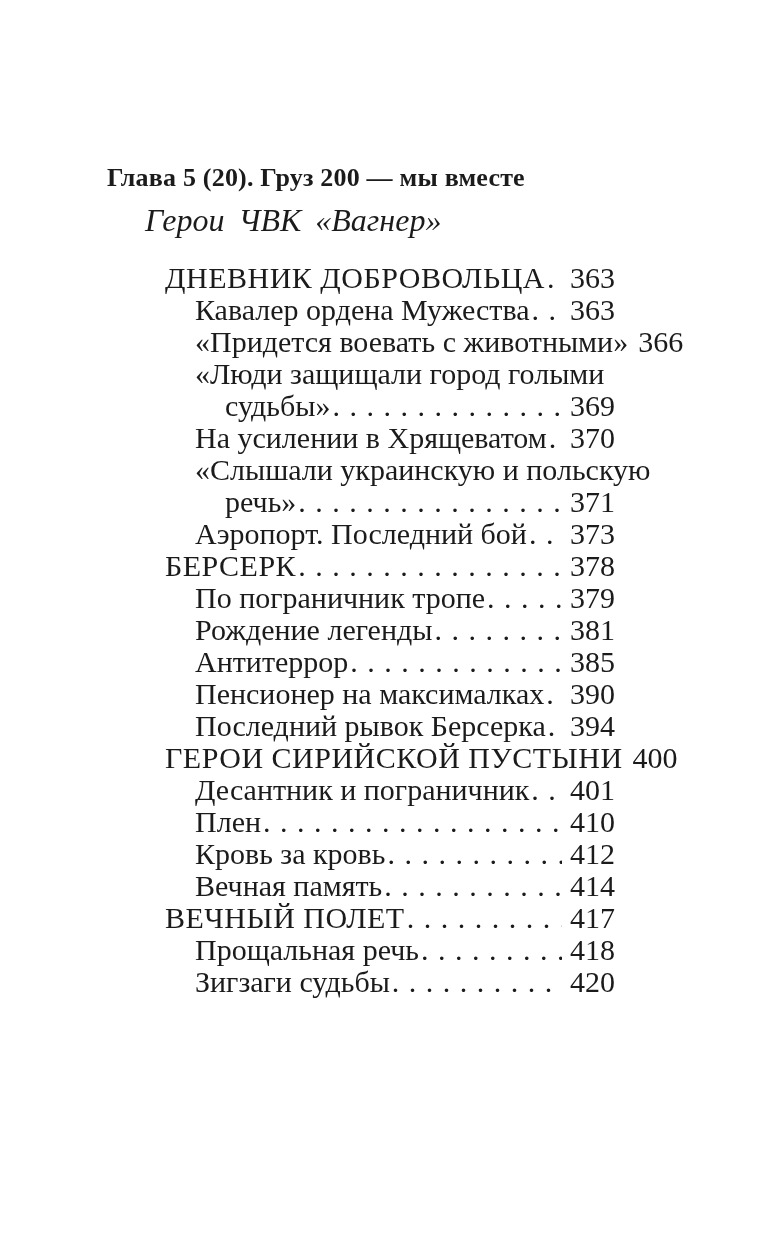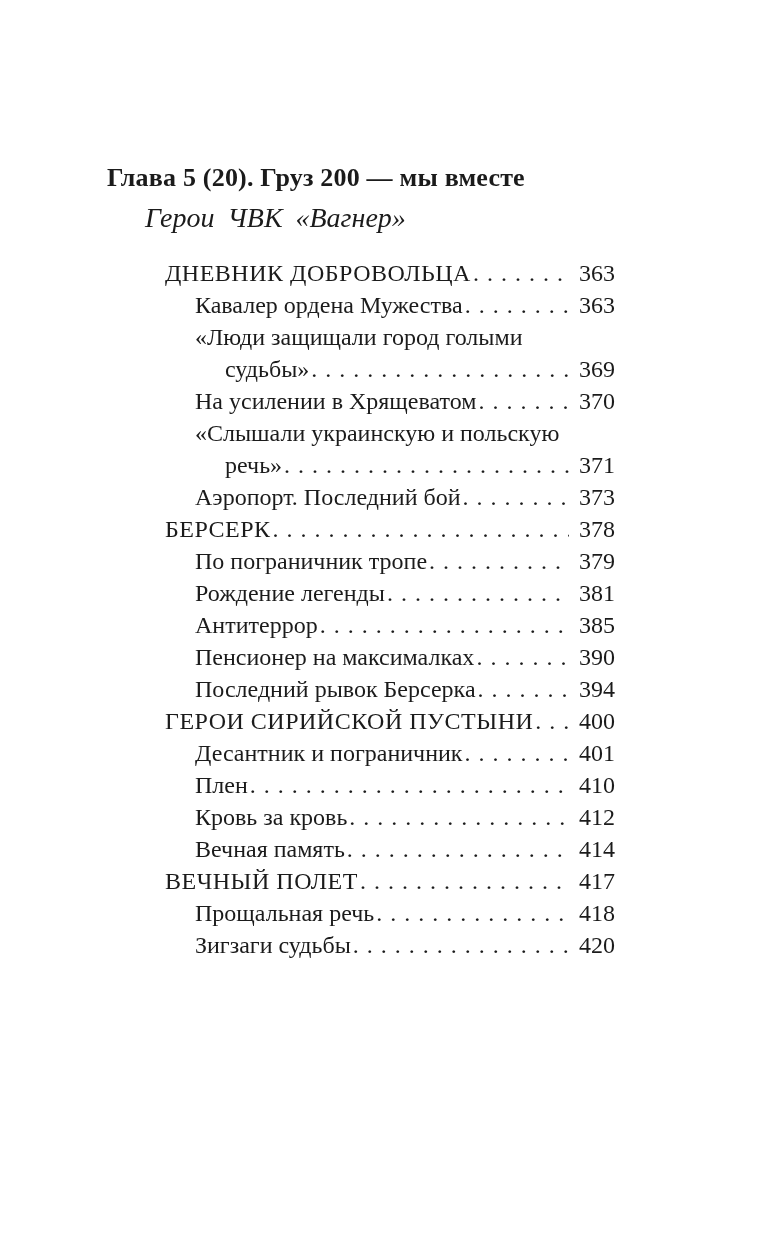--- a/index.html
+++ b/index.html
@@ -23,34 +23,34 @@
   .chapter-title {
     margin: 0;
     font-size: 26px;
     line-height: 1.15;
     font-weight: 700;
     letter-spacing: 0.2px;
     white-space: nowrap;
   }
   .chapter-subtitle {
     margin: 9px 0 0 38px;
-    font-size: 28px;
+    font-size: 32px;
     line-height: 1.15;
     font-style: italic;
     word-spacing: 6px;
     white-space: nowrap;
   }
   .toc {
     margin: 23px 0 0 58px;
     width: 450px;
   }
   .toc-row {
     display: flex;
     align-items: baseline;
-    font-size: 24px;
+    font-size: 30px;
     line-height: 32px;
   }
   .toc-row.section .label {
     letter-spacing: 0.5px;
   }
   .toc-row.section-gap {
     margin-top: 0;
   }
   .toc-row.entry {
     padding-left: 30px;
@@ -92,20 +92,25 @@
         <span class="label">ДНЕВНИК ДОБРОВОЛЬЦА</span>
         <span class="leader"></span>
         <span class="pagenum">363</span>
       </div>
       <div class="toc-row entry">
         <span class="label">Кавалер ордена Мужества</span>
         <span class="leader"></span>
         <span class="pagenum">363</span>
       </div>
       <div class="toc-row entry">
+        <span class="label">«Придется воевать с животными»</span>
+        <span class="leader"></span>
+        <span class="pagenum">366</span>
+      </div>
+      <div class="toc-row entry">
         <span class="label">«Люди защищали город голыми</span>
       </div>
       <div class="toc-row entry wrap-cont">
         <span class="label">судьбы»</span>
         <span class="leader"></span>
         <span class="pagenum">369</span>
       </div>
       <div class="toc-row entry">
         <span class="label">На усилении в Хрящеватом</span>
         <span class="leader"></span>

